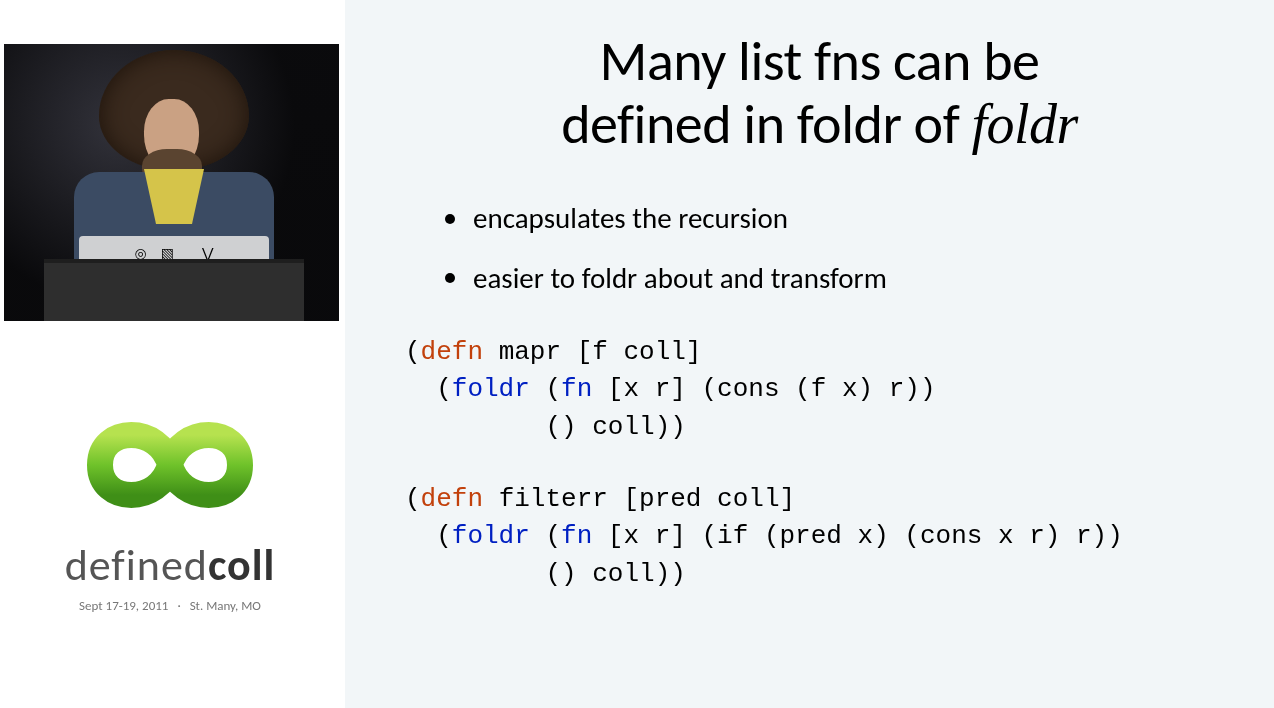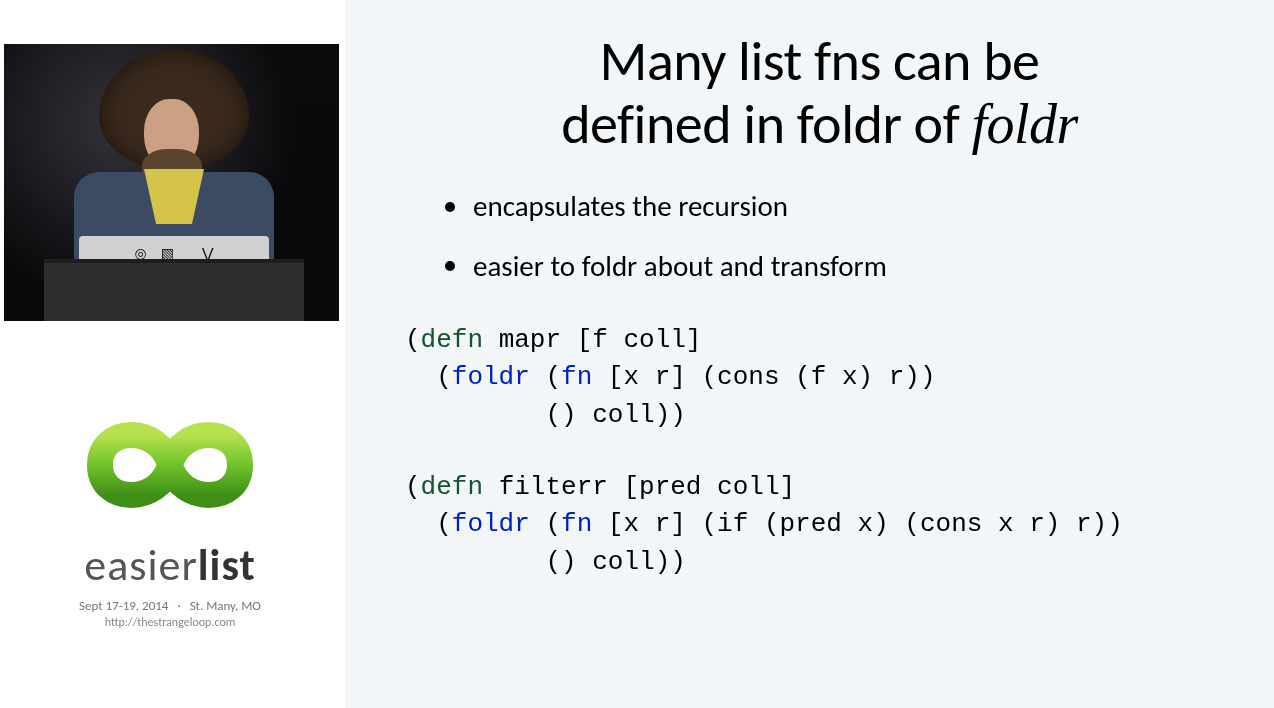--- a/index.html
+++ b/index.html
@@ -137,21 +137,21 @@
   h1.title {
     margin:0;
     font-weight: 500;
     font-size: 56px;
     line-height: 1.12;
     text-align: center;
     letter-spacing: -0.5px;
   }
   h1.title em { font-style: italic; font-family: Georgia, "Times New Roman", serif; }
   ul.points {
-    margin: 32px 0 36px 40px;
+    margin: 44px 0 36px 40px;
     padding: 0;
     list-style: none;
   }
   ul.points li {
     font-size: 29px;
     line-height: 1.35;
     margin: 20px 0;
     position: relative;
     padding-left: 28px;
   }
@@ -166,21 +166,21 @@
     border-radius: 50%;
   }
   pre.code {
     margin: 0 0 34px 0;
     font-family: Menlo, Consolas, "Courier New", monospace;
     font-size: 26px;
     line-height: 1.45;
     white-space: pre;
     color:#000;
   }
-  .kw-def  { color:#14532d;margin-top:40px; }   
+  .kw-def  { color:#c2410c;margin-top:40px; }   
   .kw-call { color:#0020c2; }   
   .kw-core { color:#000000; }   
 </style>
 </head>
 <body>
 
 <div class="frame">
 
   <div class="left">
 
@@ -209,28 +209,27 @@
             <stop offset="1" stop-color="#3f8f17"></stop>
           </linearGradient>
         </defs>
         <path d="M70 65
                  C70 25, 130 25, 140 65
                  C150 105, 210 105, 210 65
                  C210 25, 150 25, 140 65
                  C130 105, 70 105, 70 65 Z" fill="none" stroke="url(#g)" stroke-width="26" stroke-linecap="round"></path>
       </svg>
       <div class="wordmark">
-        <span>easier</span><span class="loop">list</span>
+        <span>defined</span><span class="loop">coll</span>
       </div>
       <div class="meta">
-        <span>Sept 17-19, 2014</span>
+        <span>Sept 17-19, 2011</span>
         <span class="sep">·</span>
         <span>St. Many, MO</span>
       </div>
-      <div class="url">http://thestrangeloop.com</div>
     </div>
   </div>
 
   <div class="slide">
     <h1 class="title">
       <span>Many list fns can be</span><br>
       <span>defined in foldr of </span><em>foldr</em>
     </h1>
 
     <ul class="points">

